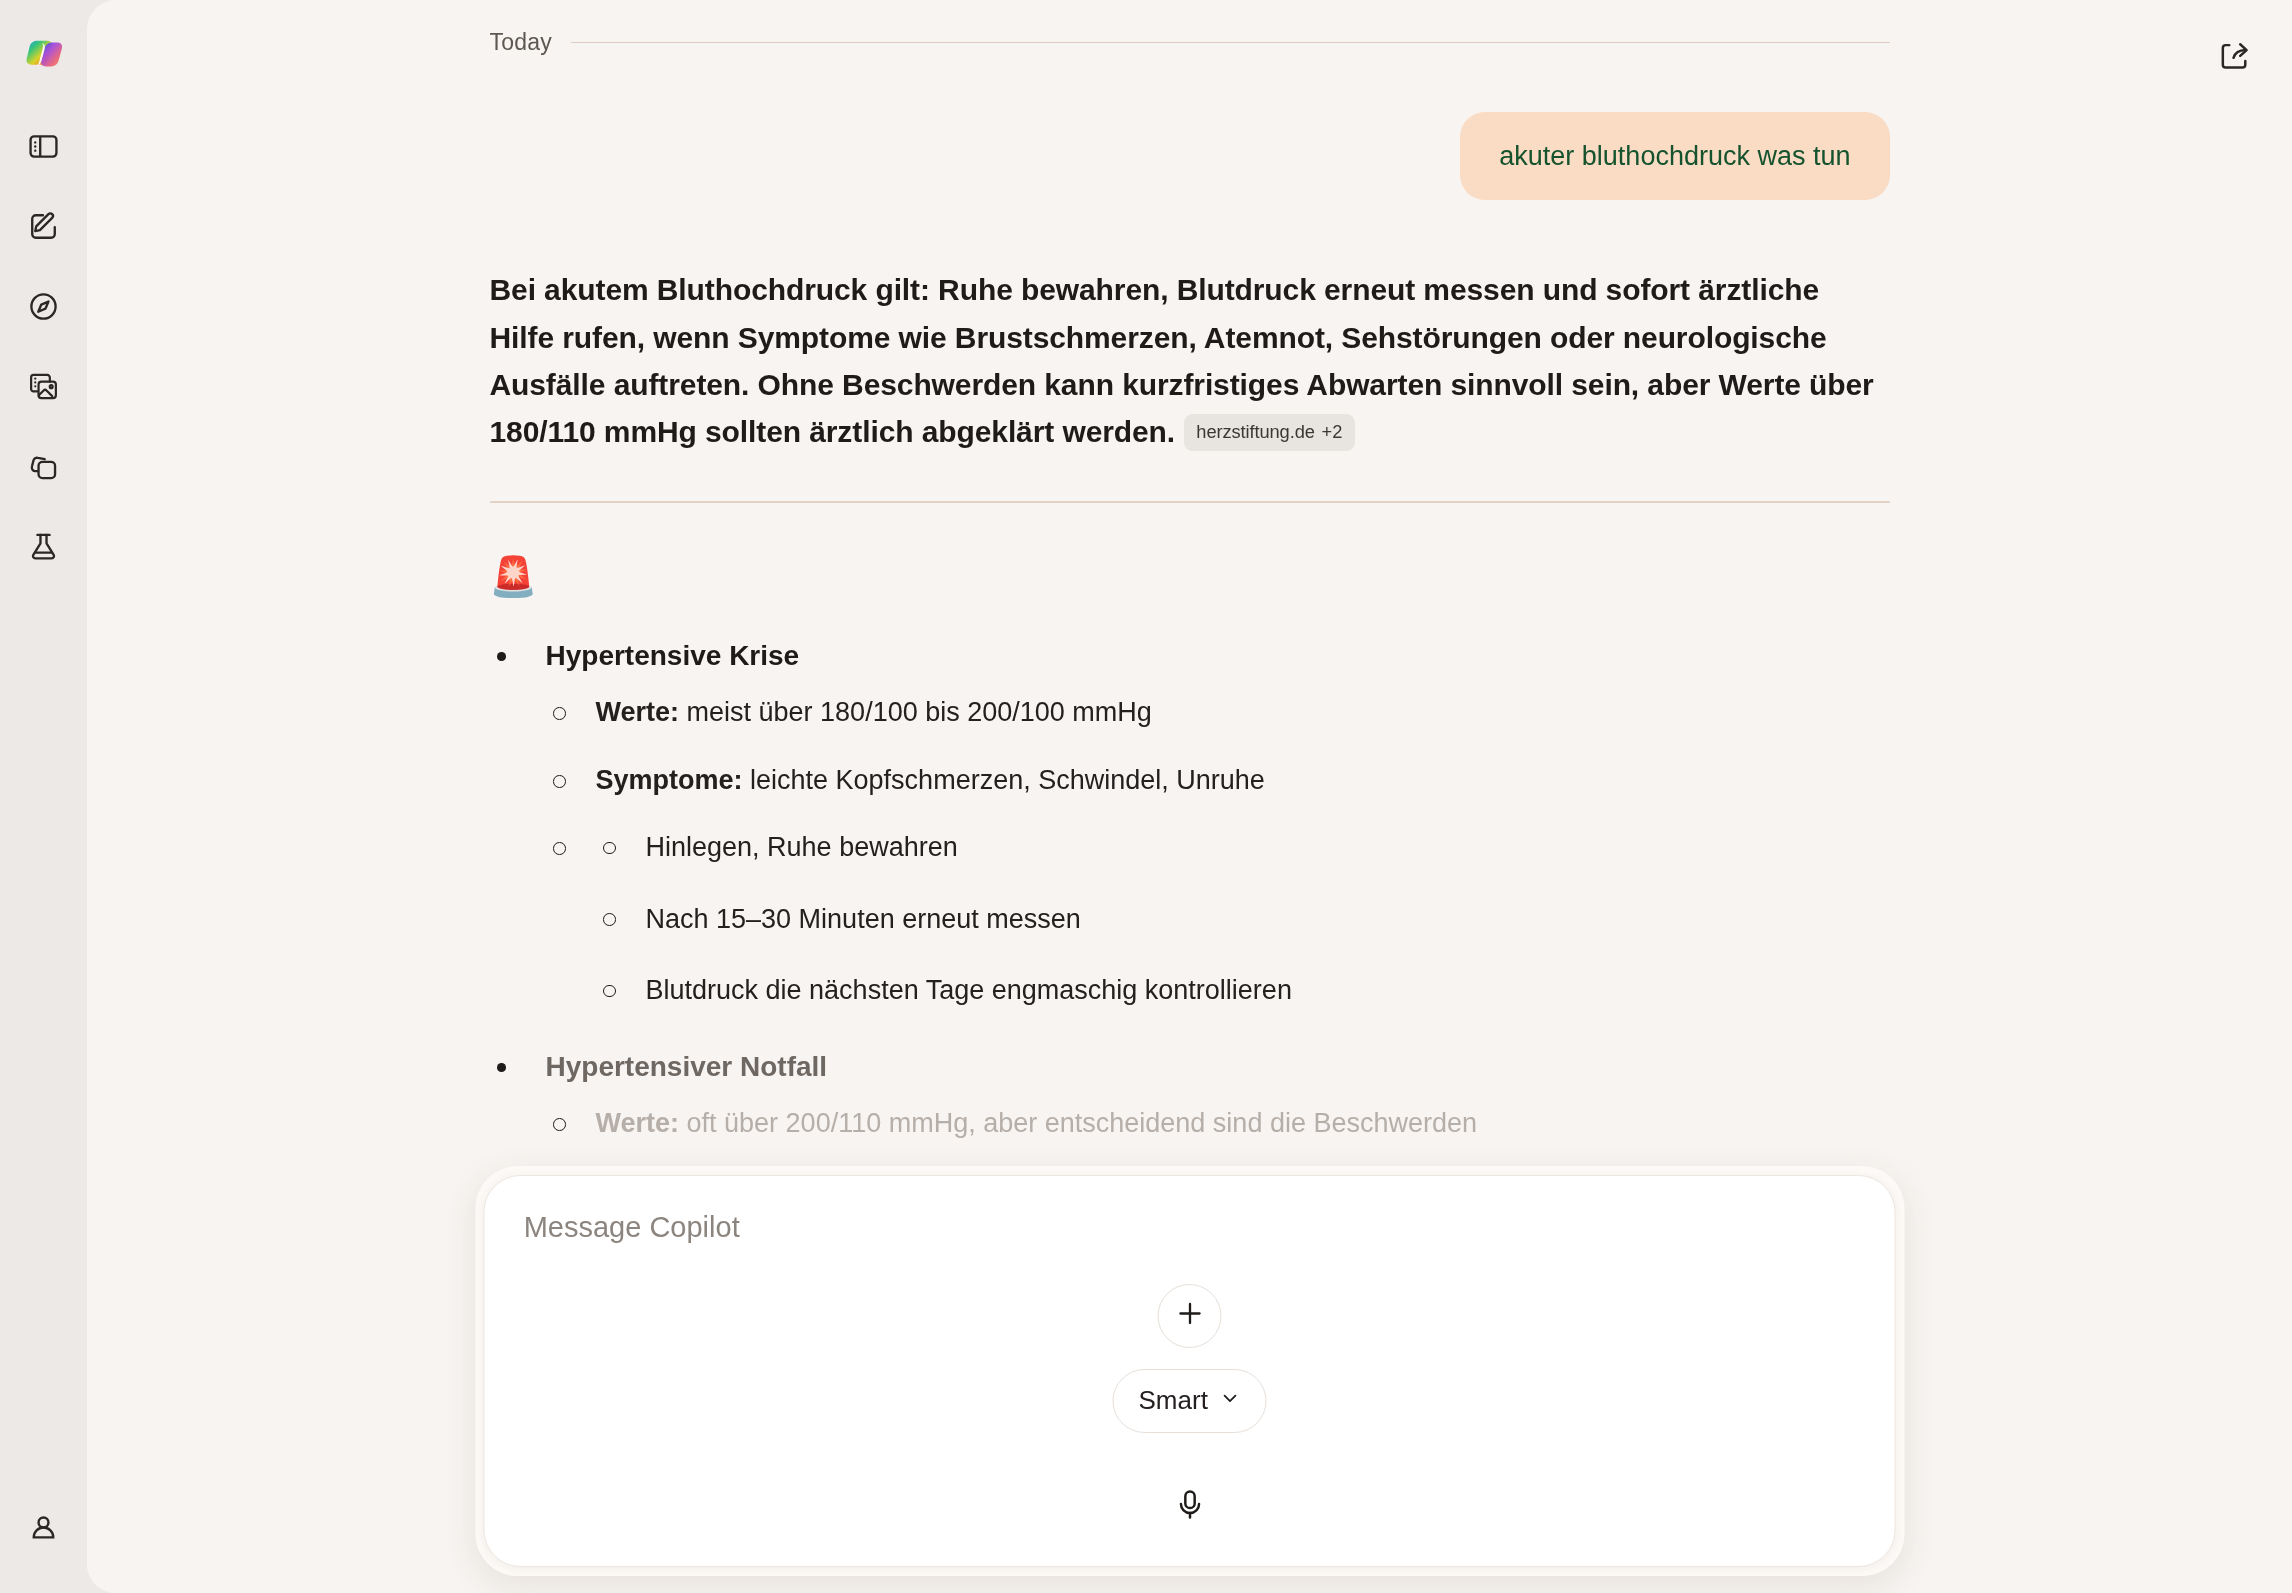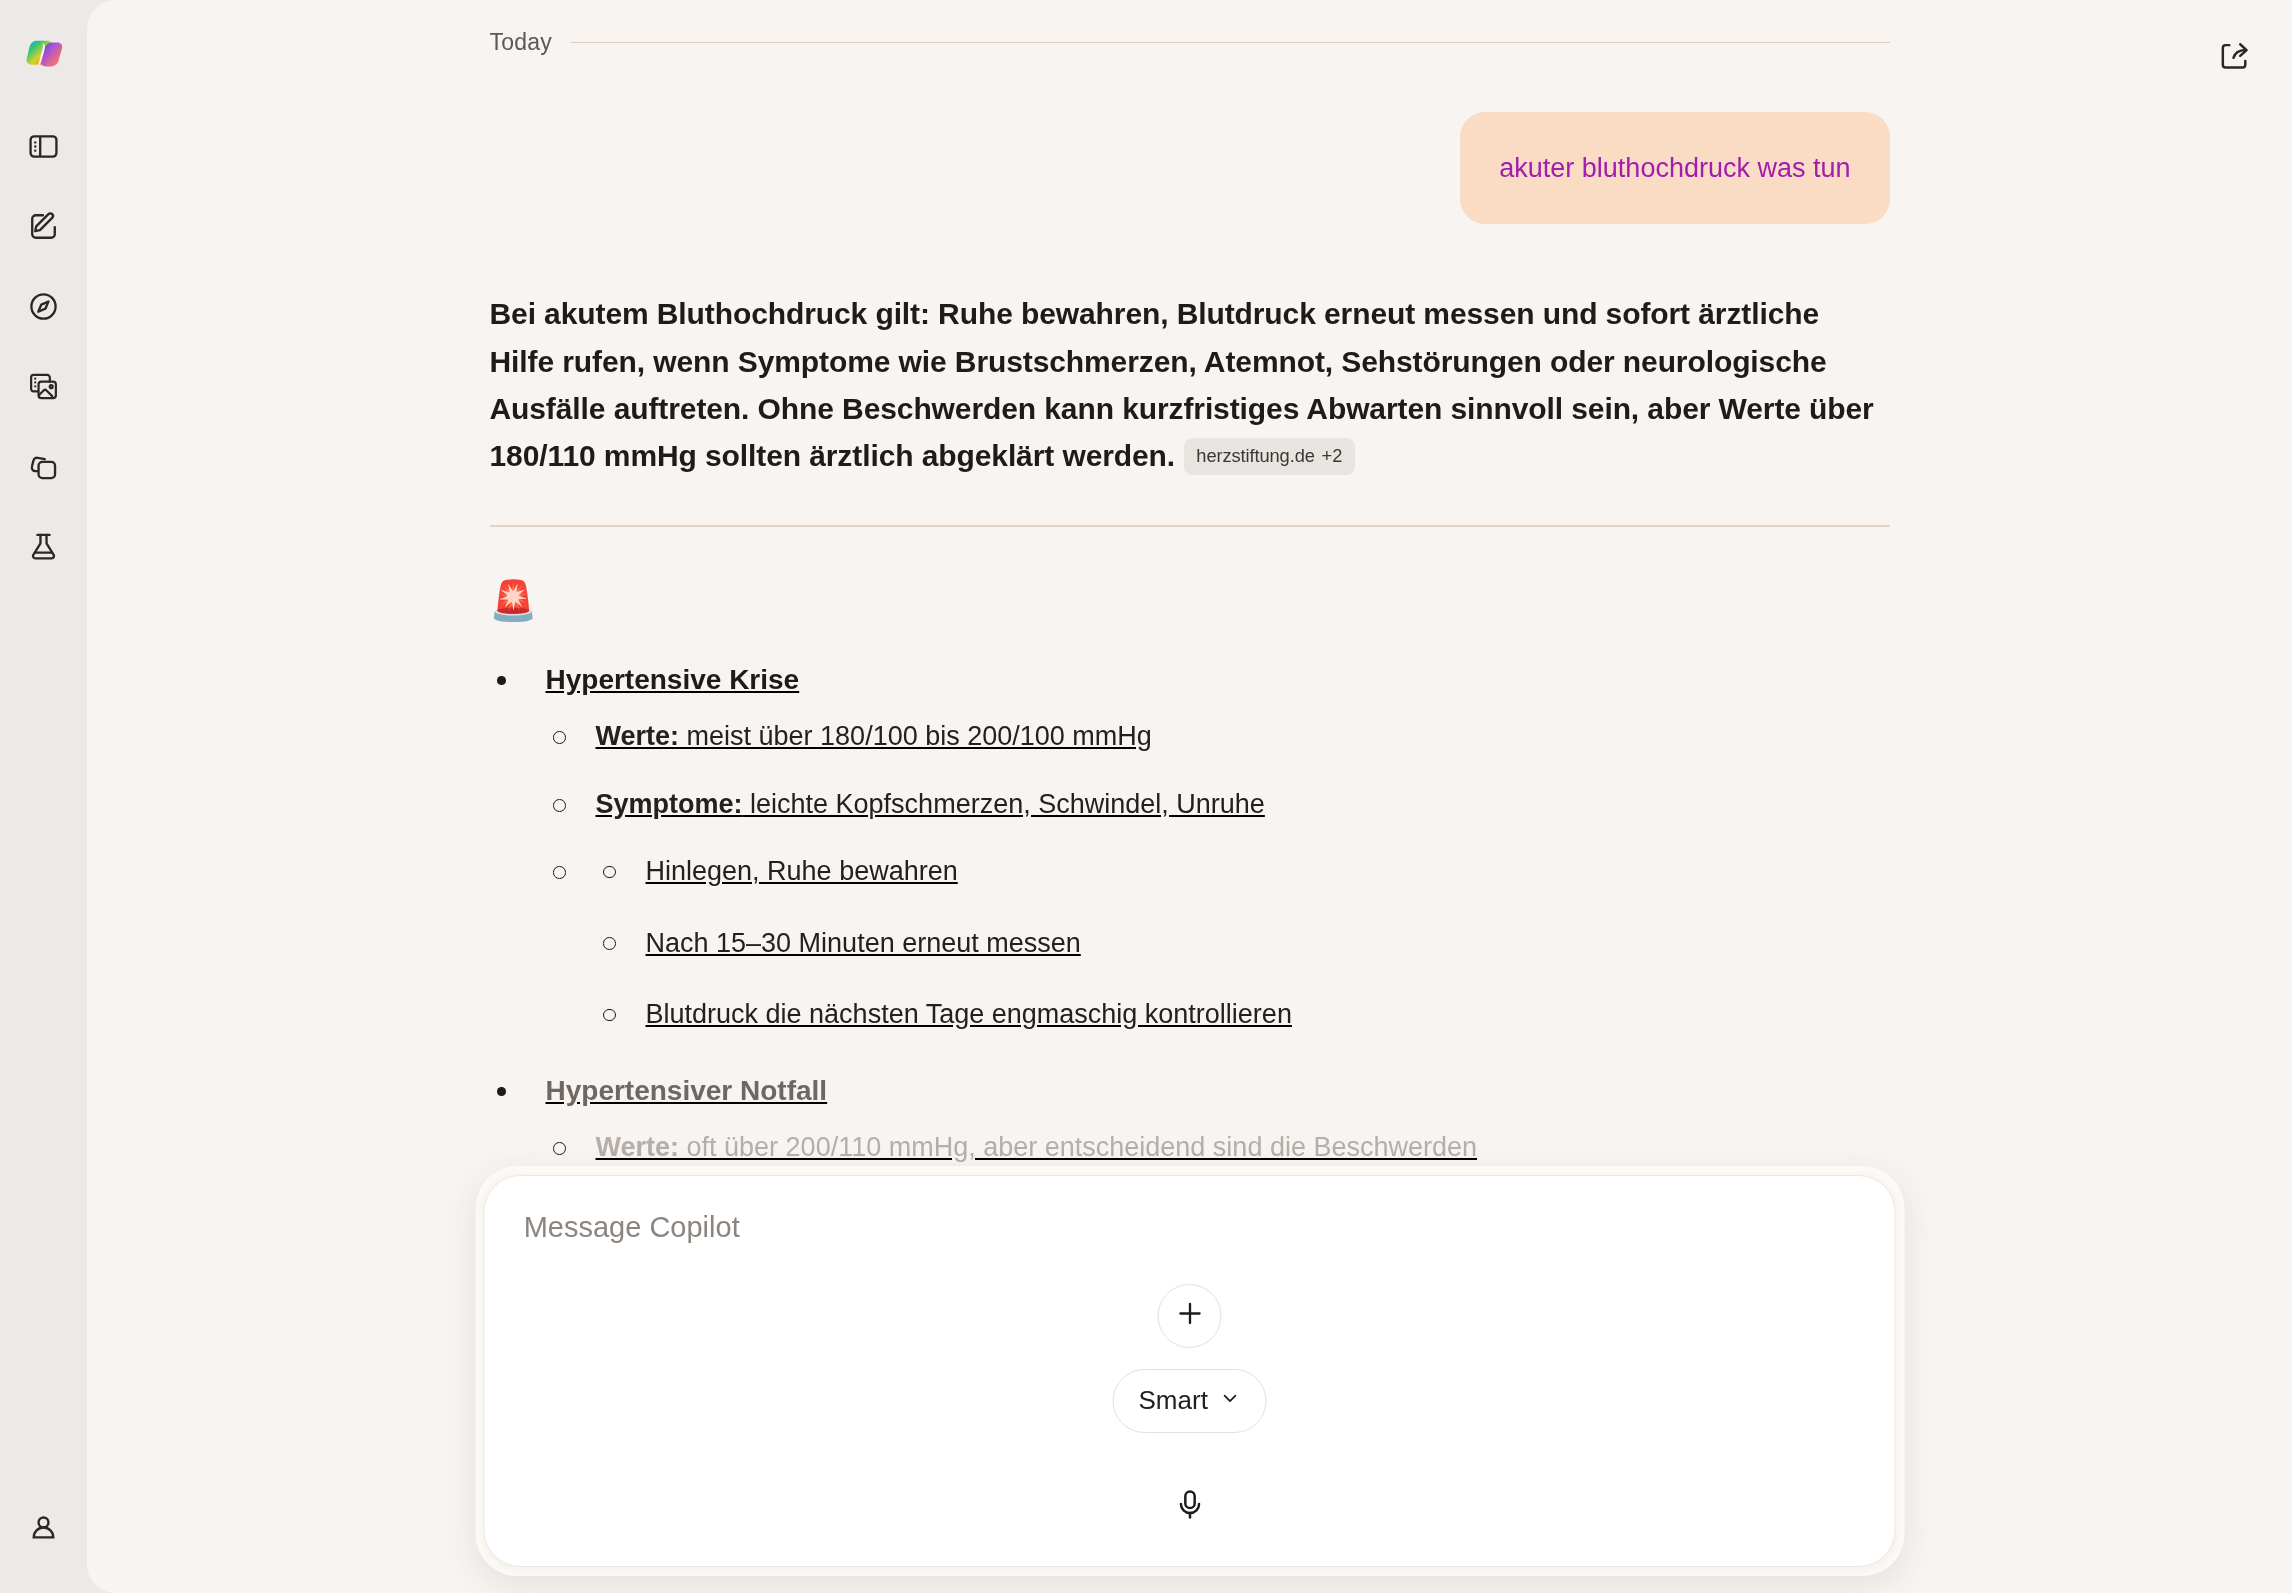--- a/index.html
+++ b/index.html
@@ -123,24 +123,24 @@
   }
 
   
   .user-row {
     display: flex;
     justify-content: flex-end;
     margin-bottom: 66px;
   }
   .user-bubble {
     background: #FADBC4;
-    color: #a21caf;
+    color: #14532d;
     font-size: 27px;
     line-height: 1.35;
-    padding: 38px 39px;
+    padding: 26px 39px;
     border-radius: 25px;
     max-width: 869px;
   }
 
   
   .summary {
     font-size: 30px;
     font-weight: 700;
     line-height: 1.57;
     color: #1E1B1A;
@@ -179,21 +179,21 @@
     color: #1E1B1A;
     letter-spacing: -0.4px;
     display: flex;
     align-items: center;
     gap: 17.4px;
     margin-bottom: 39px;
   }
   .h2 .emoji { font-size: 39px; line-height: 1; }
 
   
-  ul.lvl1 { list-style: none; margin: 0; padding: 0; text-decoration: underline; }
+  ul.lvl1 { list-style: none; margin: 0; padding: 0; }
   ul.lvl1 > li { position: relative; padding-left: 56px; margin-bottom: 9.7px; }
   ul.lvl1 > li::before {
     content: "";
     position: absolute;
     left: 7.7px; top: 17.4px;
     width: 8.7px; height: 8.7px;
     border-radius: 50%;
     background: #1E1B1A;
   }
   .li1-text {

